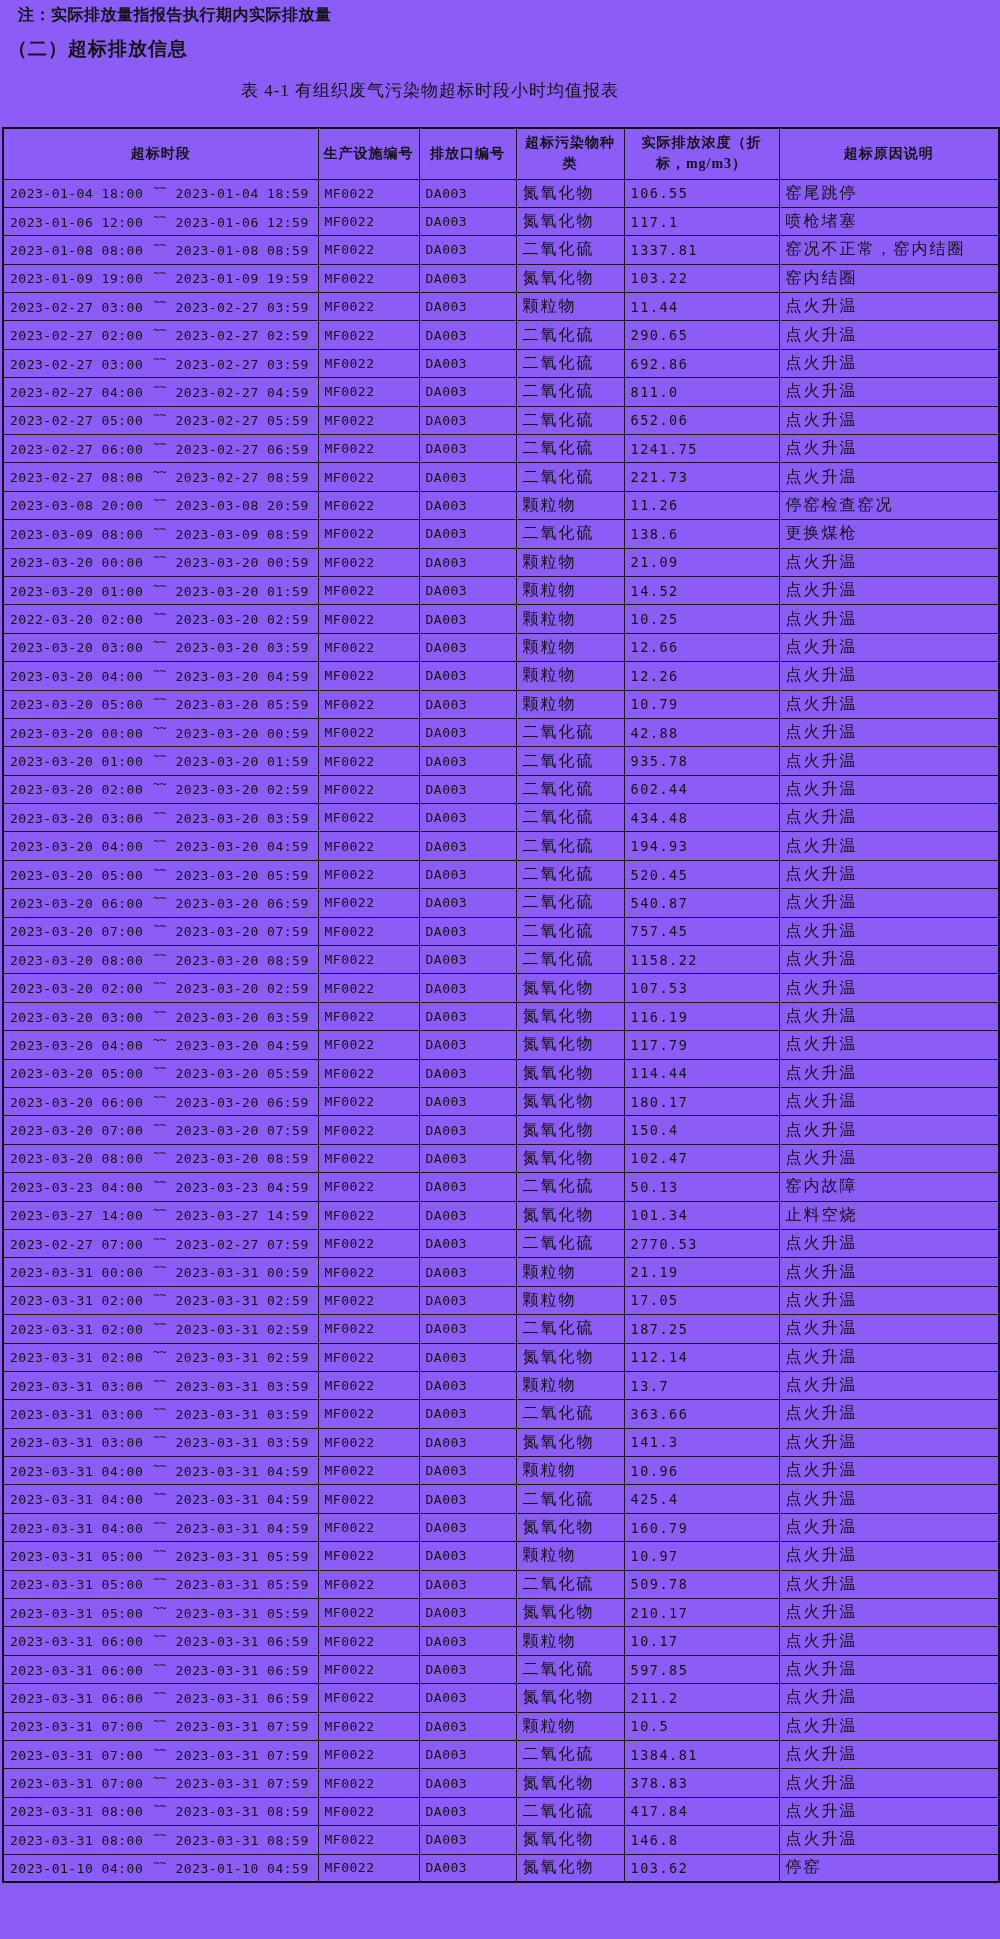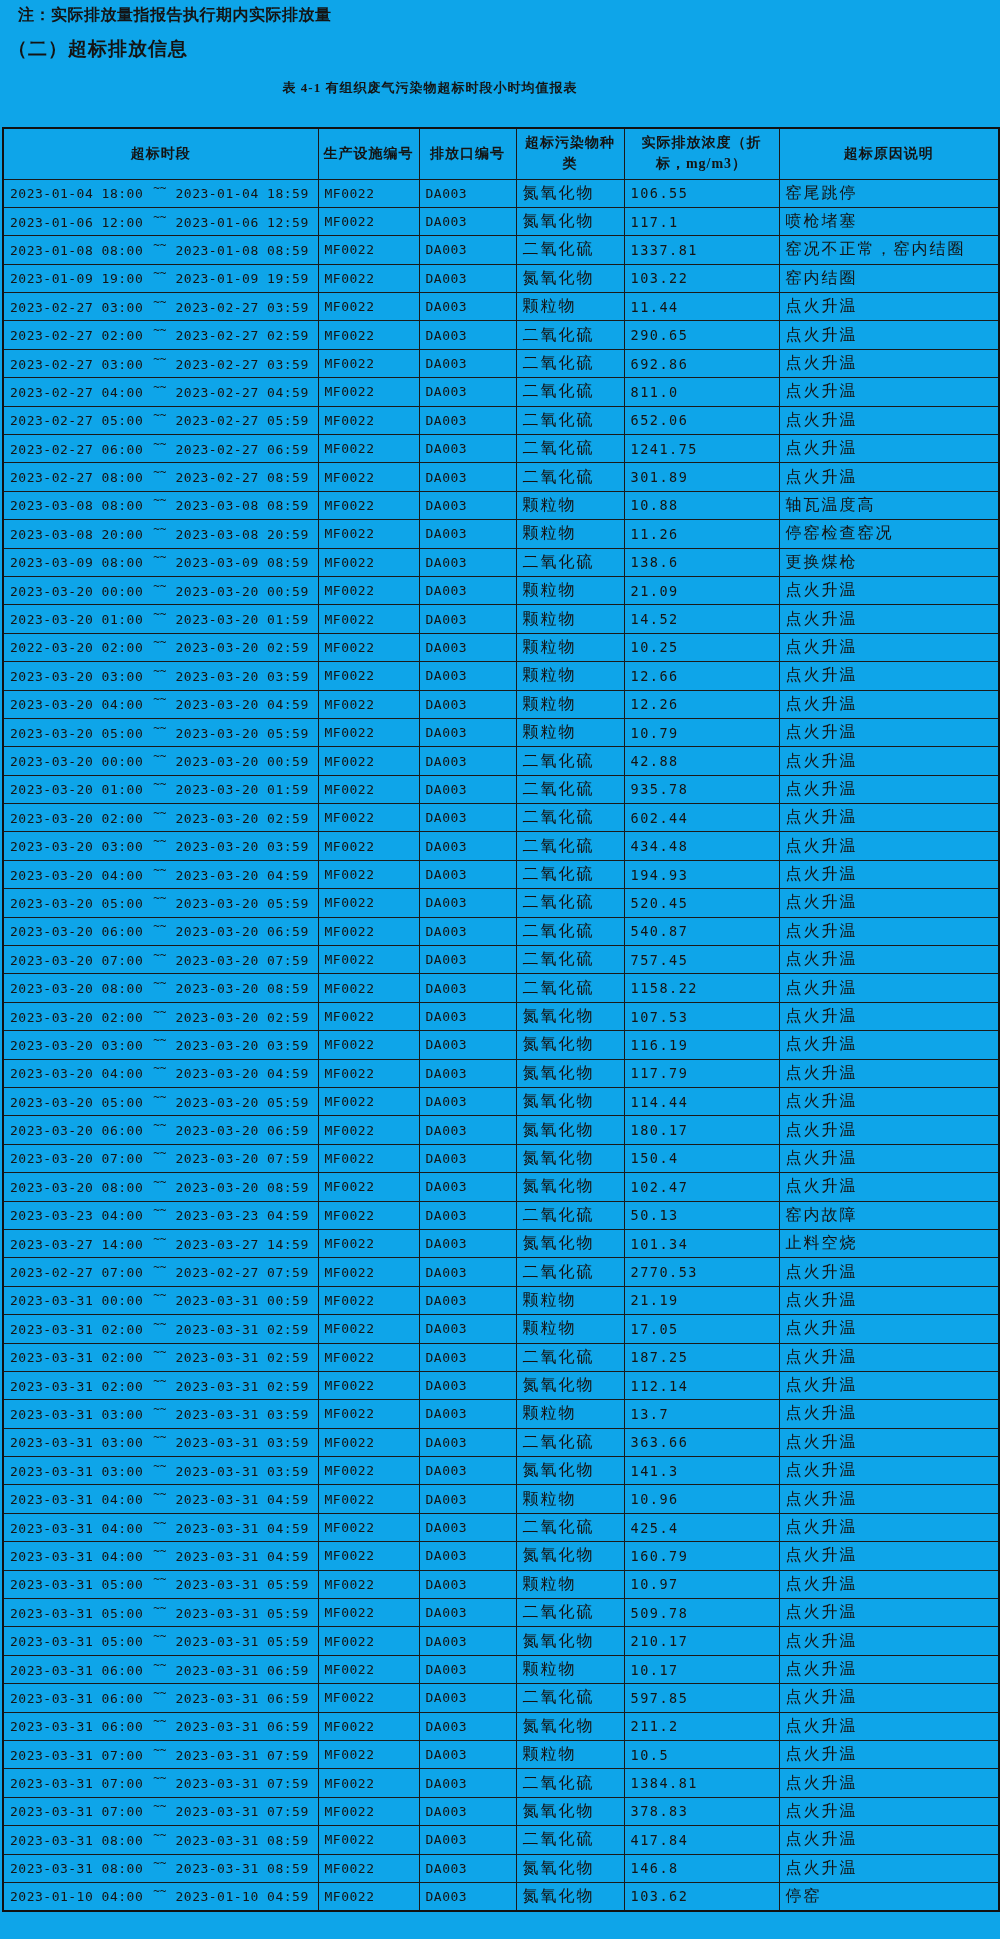--- a/index.html
+++ b/index.html
@@ -7,21 +7,21 @@
     padding: 0;
     background: #ffffff;
     width: 1000px;
     color: #141414;
     font-family: "Liberation Serif", "DejaVu Serif", serif;
   }
   .page {
     position: relative;
     width: 1000px;
     height: 1939px;
-    background: #0ea5e9;
+    background: #8b5cf6;
     overflow: hidden;
   }
   .note {
     position: absolute;
     left: 18px;
     top: 5px;
     font-size: 16px;
     font-weight: 600;
     letter-spacing: 0.5px;
   }
@@ -33,22 +33,22 @@
     font-weight: 700;
     letter-spacing: 1px;
     text-align: center;
   }
   .table-title {
     position: absolute;
     left: 0;
     top: 79px;
     width: 860px;
     text-align: center;
-    font-size: 13px;
-    font-weight: 700;
+    font-size: 17px;
+    font-weight: 400;
     letter-spacing: 1px;
   }
   table.report {
     position: absolute;
     left: 2px;
     top: 127px;
     width: 996px;
     border-collapse: collapse;
     table-layout: fixed;
   }
@@ -220,32 +220,24 @@
     <td>二氧化硫</td>
     <td class="num">1241.75</td>
     <td>点火升温</td>
   </tr>
 
   <tr>
     <td><span class="dt">2023-02-27 08:00</span><span class="sep">~~</span><span class="dt">2023-02-27 08:59</span></td>
     <td class="ascii">MF0022</td>
     <td class="ascii">DA003</td>
     <td>二氧化硫</td>
-    <td class="num">301.89</td>
-    <td>点火升温</td>
-  </tr>
-
-  <tr>
-    <td><span class="dt">2023-03-08 08:00</span><span class="sep">~~</span><span class="dt">2023-03-08 08:59</span></td>
-    <td class="ascii">MF0022</td>
-    <td class="ascii">DA003</td>
-    <td>颗粒物</td>
-    <td class="num">10.88</td>
-    <td>轴瓦温度高</td>
-  </tr>
+    <td class="num">221.73</td>
+    <td>点火升温</td>
+  </tr>
+
 
   <tr>
     <td><span class="dt">2023-03-08 20:00</span><span class="sep">~~</span><span class="dt">2023-03-08 20:59</span></td>
     <td class="ascii">MF0022</td>
     <td class="ascii">DA003</td>
     <td>颗粒物</td>
     <td class="num">11.26</td>
     <td>停窑检查窑况</td>
   </tr>
 

